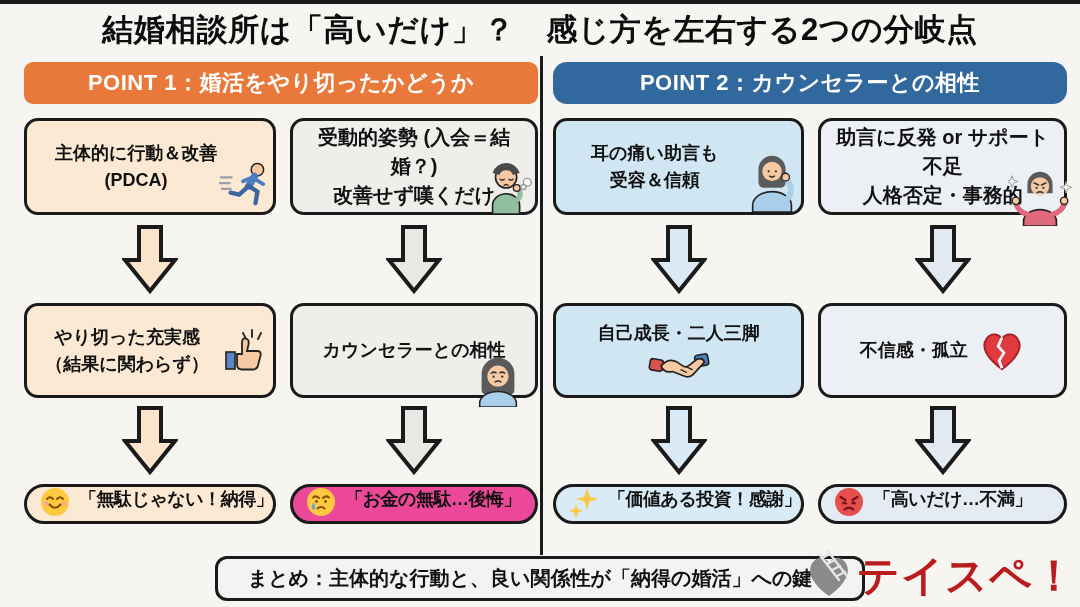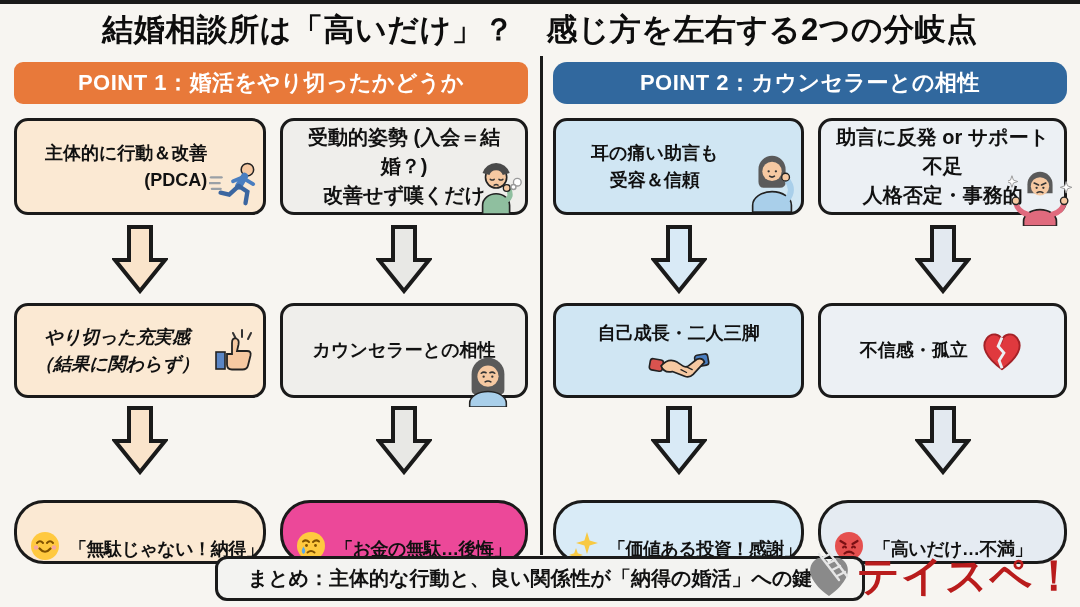--- a/index.html
+++ b/index.html
@@ -12,21 +12,21 @@
   }
   .top-edge { position:absolute; top:0; left:0; width:100%; height:4px; background:#1a1a1a; }
   .title {
     position:absolute; top:9px; left:0; width:100%;
     text-align:center; font-size:31px; font-weight:800; color:#0d0d0d;
     letter-spacing:.5px; white-space:nowrap;
   }
   .divider { position:absolute; left:540px; top:56px; width:3px; height:499px; background:#1a1a1a; }
 
   .col { position:absolute; top:60px; width:514px; }
-  .col.left  { left:14px; }
+  .col.left  { left:24px; }
   .col.right { left:553px; }
 
   .pt-header {
     height:42px; margin-top:2px; border-radius:9px;
     display:flex; align-items:center; justify-content:center;
     color:#fff; font-size:22px; font-weight:800; letter-spacing:.5px;
   }
   .pt-header.orange { background:#E8793A; }
   .pt-header.blue   { background:#31689E;border-radius:14px; }
 
@@ -40,22 +40,22 @@
   }
   .row1 { height:97px; }
   .row2 { height:95px; }
   .bg-peach    { background:#FBE9D3; }
   .bg-gray     { background:#EFEEEB; }
   .bg-blue     { background:#D0E6F3; }
   .bg-grayblue { background:#ECF0F4; }
 
   .box-text { font-size:18px; line-height:1.45; white-space:pre-line; }
   .t-sm .box-text { font-size:20px; }
-  .pr36 { padding-right:36px; padding-left:8px;text-align:right; }
-  .pr52 { padding-right:52px; padding-left:6px;font-style:italic; }
+  .pr36 { padding-right:36px; padding-left:8px; }
+  .pr52 { padding-right:52px; padding-left:6px; }
   .pr54 { padding-right:54px; padding-left:6px; }
   .pad6 { padding:0 6px; }
   .stack { flex-direction:column; gap:1px; }
   .inline-ic { display:flex; gap:10px; align-items:center; }
 
   .box-icon { position:absolute; line-height:0; }
   .ic-runner   { right:4px;  bottom:4px; }
   .ic-sigher   { right:3px;  bottom:-2px; }
   .ic-listener { right:3px;  bottom:0; }
   .ic-angry    { right:-8px; bottom:-14px; }
@@ -64,22 +64,22 @@
 
   .arrow-row { height:88px; display:flex; align-items:center; justify-content:center; }
   .arrow-row.second { height:84px; }
   .arrow-svg { display:block; }
   .af-peach    { fill:#FAE4CB; }
   .af-gray     { fill:#E8E8E5; }
   .af-blue     { fill:#D9EAF6; }
   .af-grayblue { fill:#E3E9F0; }
 
   .pill {
-    margin-top:18px; height:64px; border:3px solid #1a1a1a; border-radius:30px;
-    display:flex; align-items:flex-end; padding-left:13px; gap:9px;
+    margin-top:2px; height:40px; border:3px solid #1a1a1a; border-radius:30px;
+    display:flex; align-items:flex-start; padding-left:13px; gap:9px;
   }
   .pill.bg-p1 { background:#FBE9D3; }
   .pill.bg-p2 { background:#ec4899; }
   .pill.bg-p3 { background:#D9EBF7; }
   .pill.bg-p4 { background:#E5EBF2; }
   .pill-text { font-size:18px; font-weight:800; white-space:nowrap; letter-spacing:-.5px; }
   .pill-icon { line-height:0; flex:0 0 auto; }
 
   .summary {
     position:absolute; left:215px; top:556px; width:650px; height:45px;

